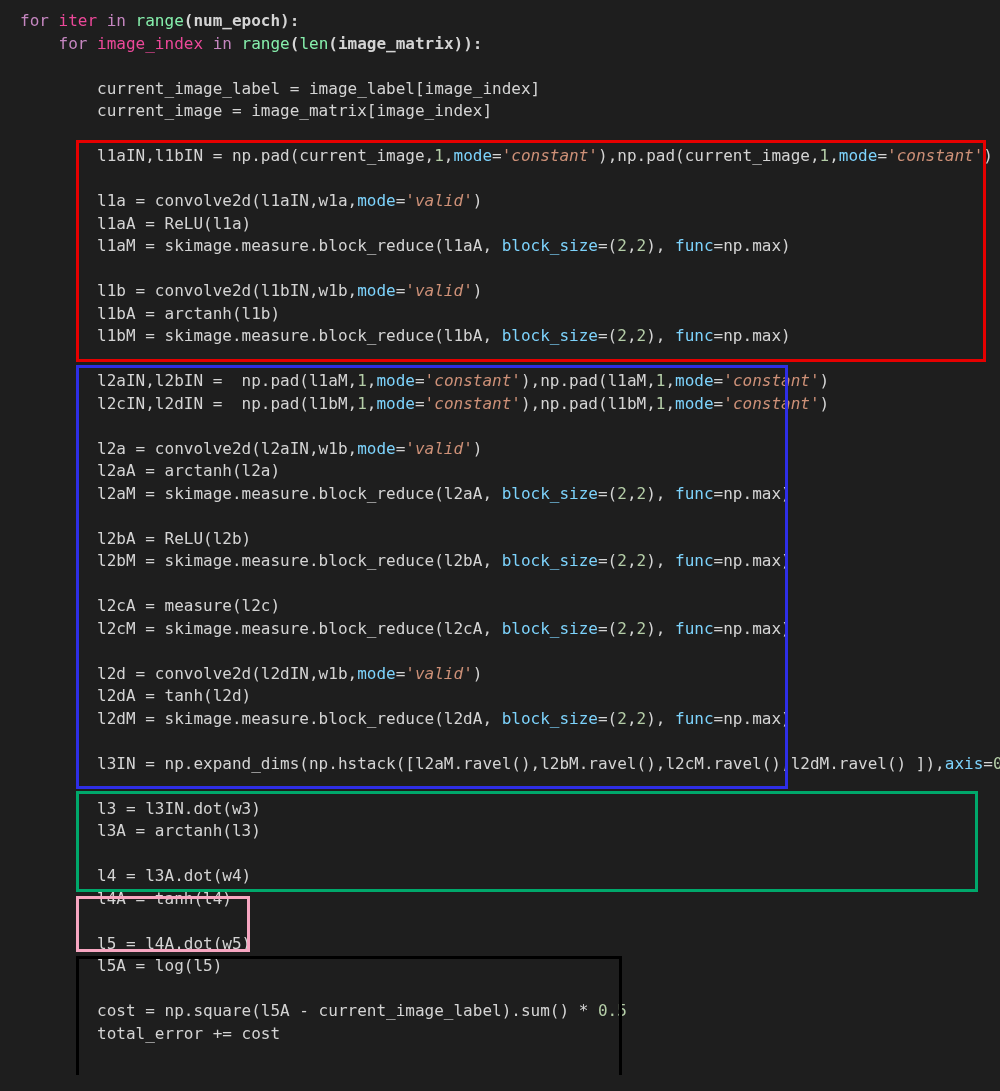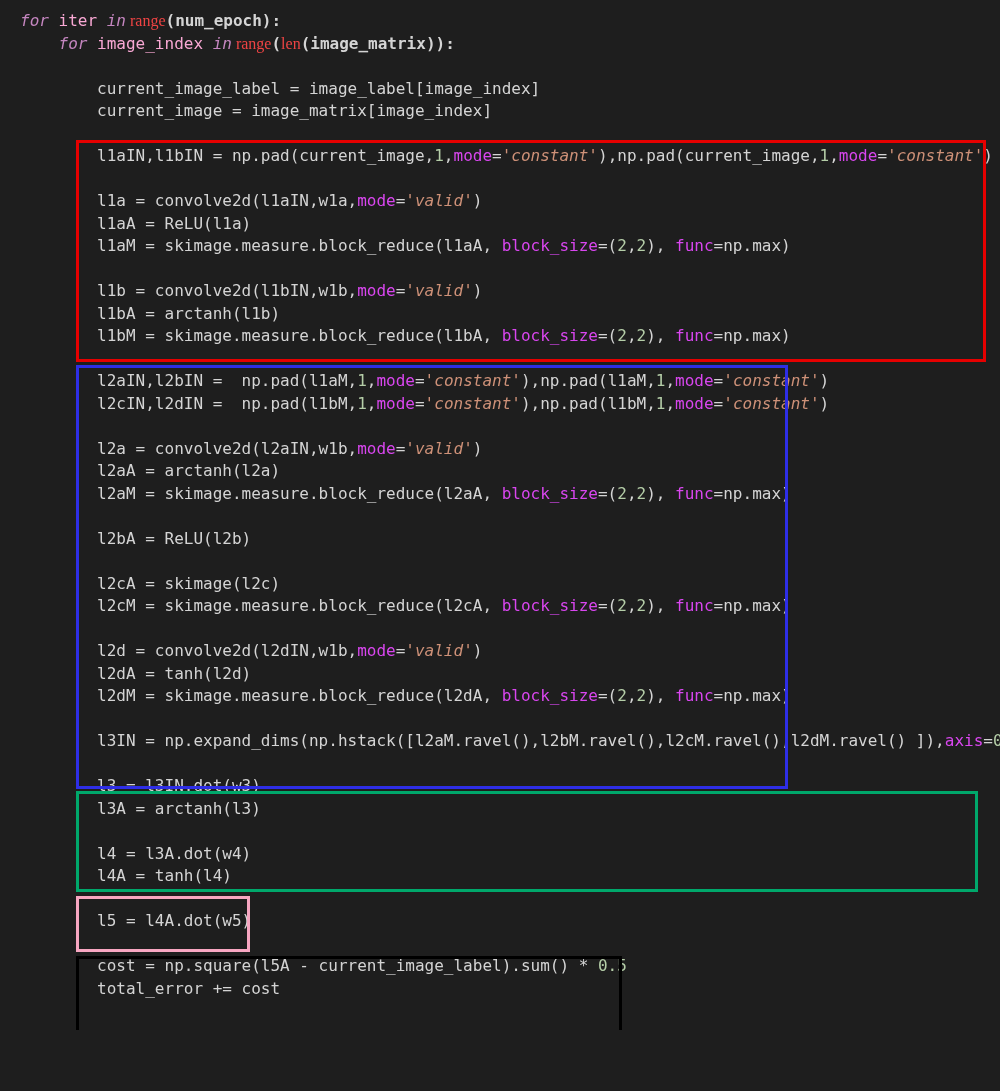--- a/index.html
+++ b/index.html
@@ -15,27 +15,27 @@
   .editor {
     background: #1e1e1e;
     padding: 10px 0 30px 0;
     position: relative;
   }
   .line {
     white-space: pre;
     padding-left: 20px;
   }
   
-  .kw    { color: #c586c0; font-style: italic; }   
-  .fn    { color: #ef4444; font-family: Liberation Serif, serif; }   
-  .var   { color: #f9a8d4; }   
+  .kw    { color: #c586c0; }   
+  .fn    { color: #86efac; }   
+  .var   { color: #ec4899; }   
   .pn    { color: #d4d4d4; font-weight: bold; }   
   .num   { color: #b5cea8; }   
   .str   { color: #ce9178; font-style: italic; }   
-  .param { color: #d946ef; }   
+  .param { color: #7dd3fc; }   
 
   
   .box {
     position: absolute;
     border-width: 3px;
     border-style: solid;
     pointer-events: none;
   }
   .box-red    { border-color: #e60000; }
   .box-blue   { border-color: #2e2ee6; }
@@ -70,42 +70,44 @@
   <div class="line"><span>        l2aIN,l2bIN =  np.pad(l1aM,</span><span class="num">1</span><span>,</span><span class="param">mode</span><span>=</span><span class="str">'constant'</span><span>),np.pad(l1aM,</span><span class="num">1</span><span>,</span><span class="param">mode</span><span>=</span><span class="str">'constant'</span><span>)</span></div>
   <div class="line"><span>        l2cIN,l2dIN =  np.pad(l1bM,</span><span class="num">1</span><span>,</span><span class="param">mode</span><span>=</span><span class="str">'constant'</span><span>),np.pad(l1bM,</span><span class="num">1</span><span>,</span><span class="param">mode</span><span>=</span><span class="str">'constant'</span><span>)</span></div>
   <div class="line"> </div>
 
   <div class="line"><span>        l2a = convolve2d(l2aIN,w1b,</span><span class="param">mode</span><span>=</span><span class="str">'valid'</span><span>)</span></div>
   <div class="line"><span>        l2aA = arctanh(l2a)</span></div>
   <div class="line"><span>        l2aM = skimage.measure.block_reduce(l2aA, </span><span class="param">block_size</span><span>=(</span><span class="num">2</span><span>,</span><span class="num">2</span><span>), </span><span class="param">func</span><span>=np.max)</span></div>
   <div class="line"> </div>
 
   <div class="line"><span>        l2bA = ReLU(l2b)</span></div>
+  <div class="line"><span>        l2bM = skimage.measure.block_reduce(l2bA, </span><span class="param">block_size</span><span>=(</span><span class="num">2</span><span>,</span><span class="num">2</span><span>), </span><span class="param">func</span><span>=np.max)</span></div>
   <div class="line"> </div>
 
-  <div class="line"><span>        l2cA = skimage(l2c)</span></div>
+  <div class="line"><span>        l2cA = measure(l2c)</span></div>
   <div class="line"><span>        l2cM = skimage.measure.block_reduce(l2cA, </span><span class="param">block_size</span><span>=(</span><span class="num">2</span><span>,</span><span class="num">2</span><span>), </span><span class="param">func</span><span>=np.max)</span></div>
   <div class="line"> </div>
 
   <div class="line"><span>        l2d = convolve2d(l2dIN,w1b,</span><span class="param">mode</span><span>=</span><span class="str">'valid'</span><span>)</span></div>
   <div class="line"><span>        l2dA = tanh(l2d)</span></div>
   <div class="line"><span>        l2dM = skimage.measure.block_reduce(l2dA, </span><span class="param">block_size</span><span>=(</span><span class="num">2</span><span>,</span><span class="num">2</span><span>), </span><span class="param">func</span><span>=np.max)</span></div>
   <div class="line"> </div>
 
   <div class="line"><span>        l3IN = np.expand_dims(np.hstack([l2aM.ravel(),l2bM.ravel(),l2cM.ravel(),l2dM.ravel() ]),</span><span class="param">axis</span><span>=</span><span class="num">0</span></div>
   <div class="line"> </div>
   <div class="line"><span>        l3 = l3IN.dot(w3)</span></div>
   <div class="line"><span>        l3A = arctanh(l3)</span></div>
   <div class="line"> </div>
 
   <div class="line"><span>        l4 = l3A.dot(w4)</span></div>
   <div class="line"><span>        l4A = tanh(l4)</span></div>
   <div class="line"> </div>
 
   <div class="line"><span>        l5 = l4A.dot(w5)</span></div>
+  <div class="line"><span>        l5A = log(l5)</span></div>
   <div class="line"> </div>
   <div class="line"><span>        cost = np.square(l5A - current_image_label).sum() * </span><span class="num">0.5</span></div>
   <div class="line"><span>        total_error += cost</span></div>
 
   <div class="box box-red" style="left: 76px; top: 140px; width: 904px; height: 216px;"></div>
   <div class="box box-blue" style="left: 76px; top: 365px; width: 706px; height: 418px;"></div>
   <div class="box box-green" style="left: 76px; top: 791px; width: 896px; height: 95px;"></div>
   <div class="box box-pink" style="left: 76px; top: 896px; width: 168px; height: 50px;"></div>
   <div class="box box-black" style="left: 76px; top: 956px; width: 540px; height: 118px;"></div>
 </div>

